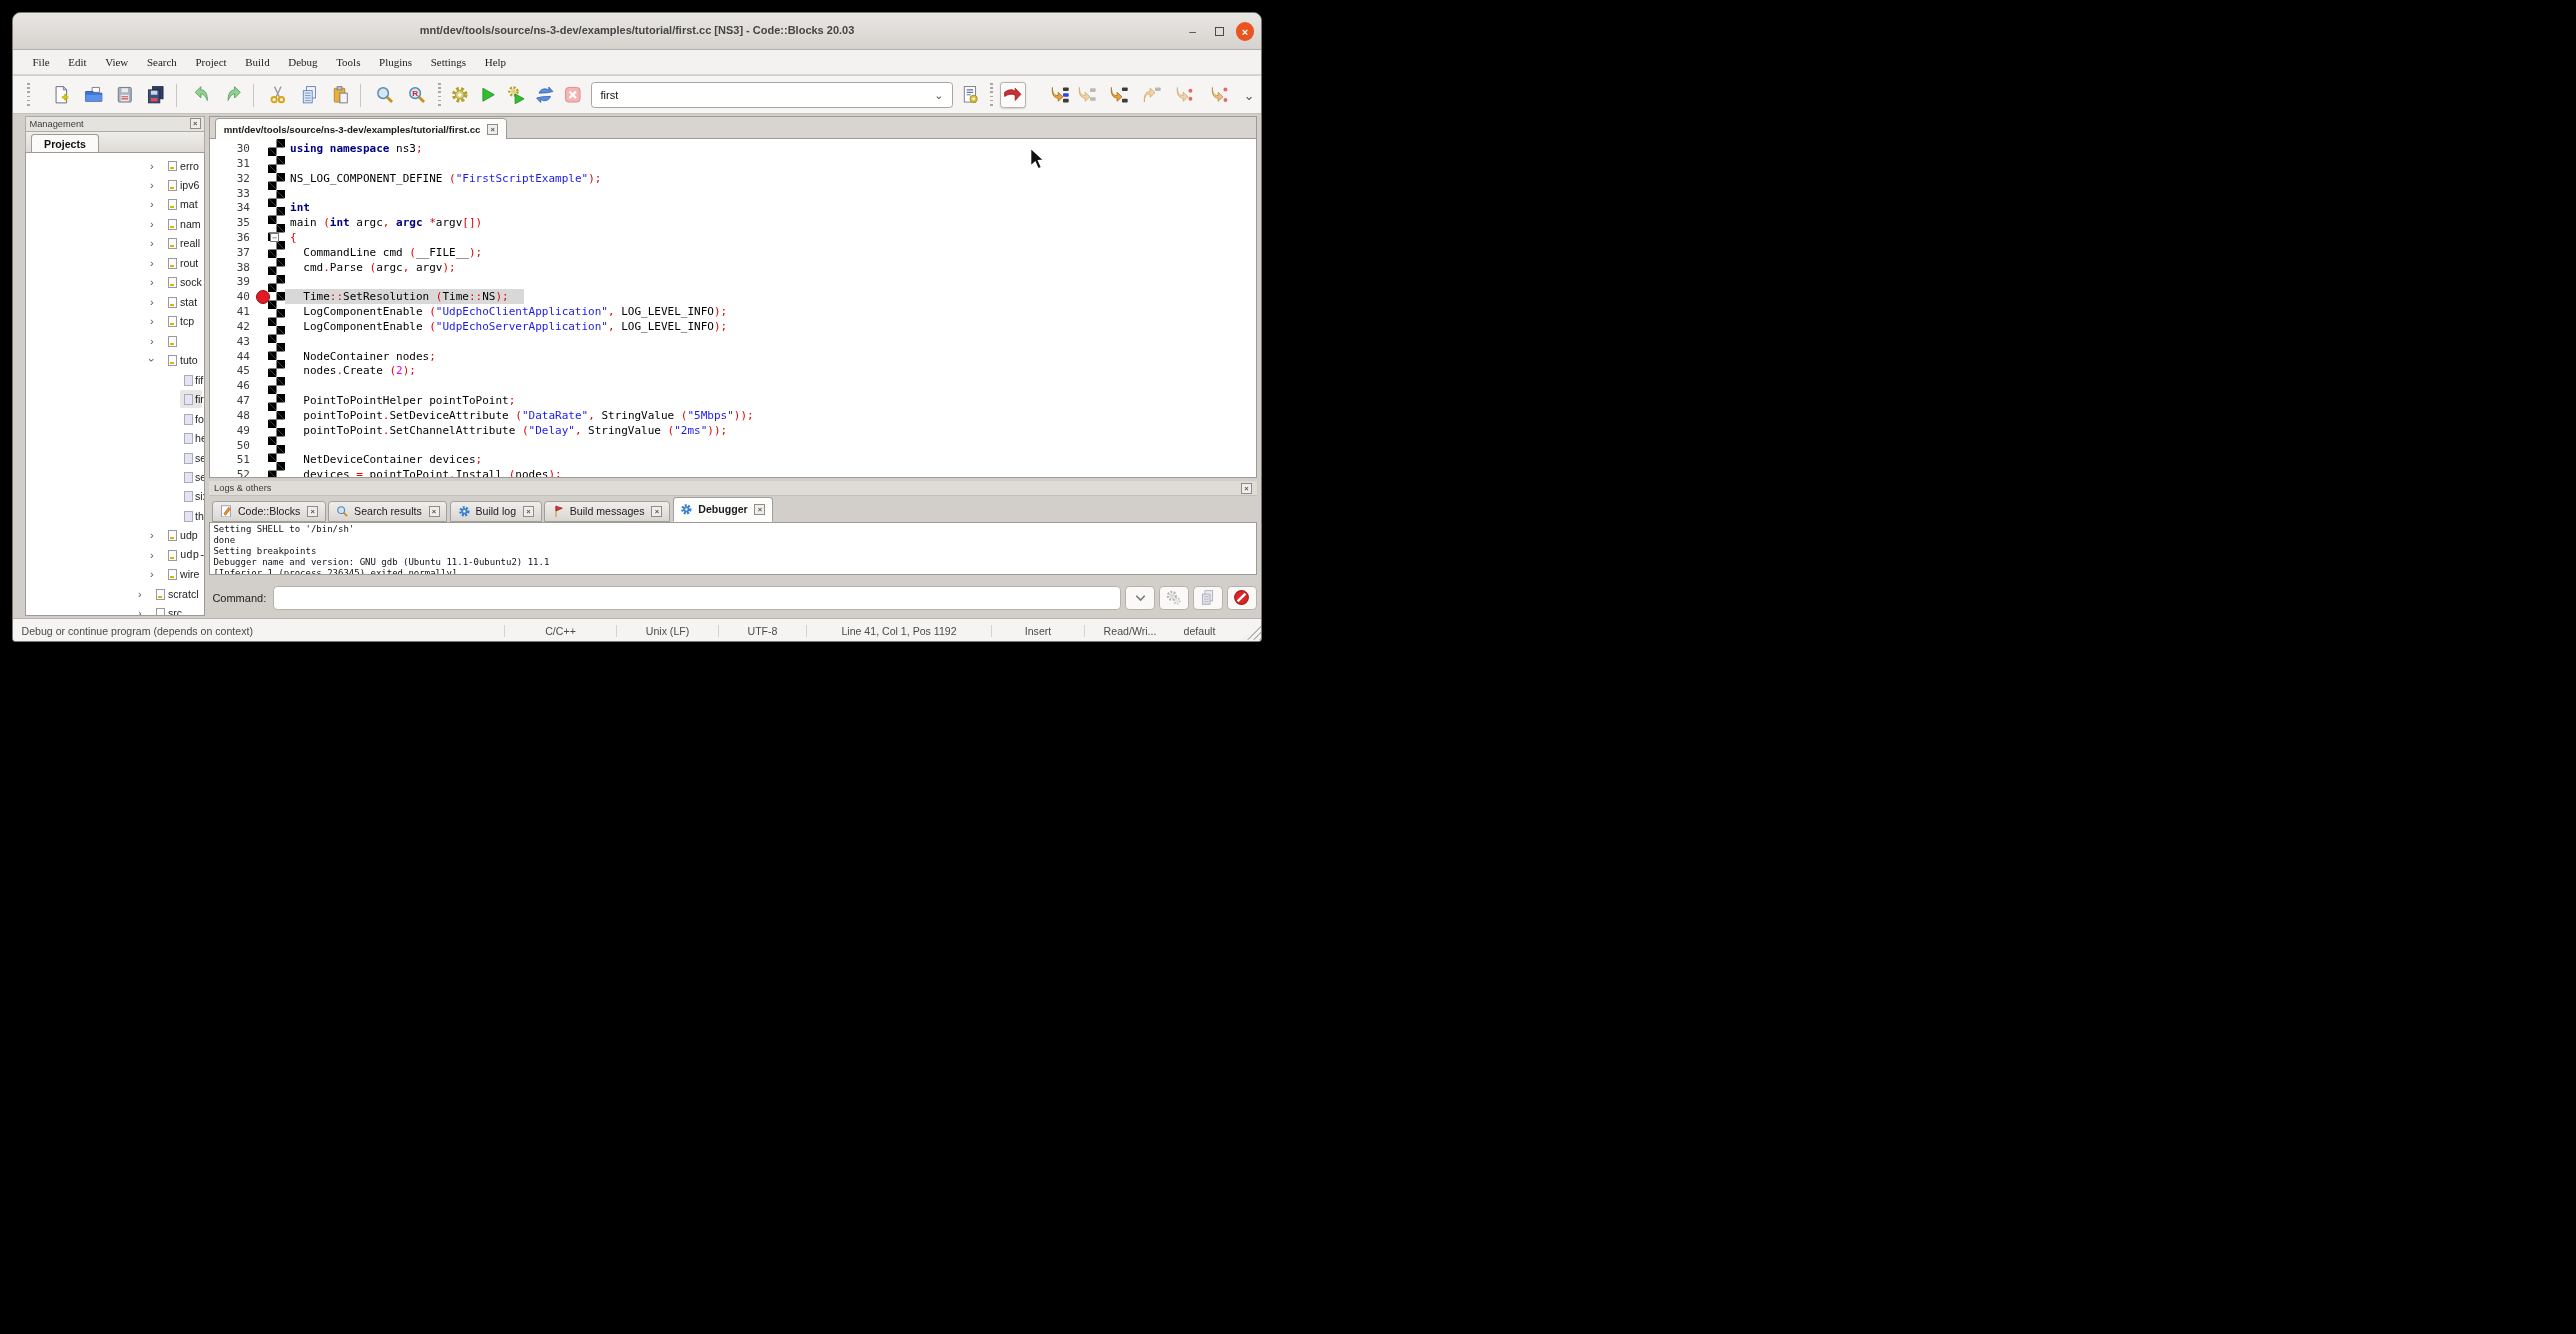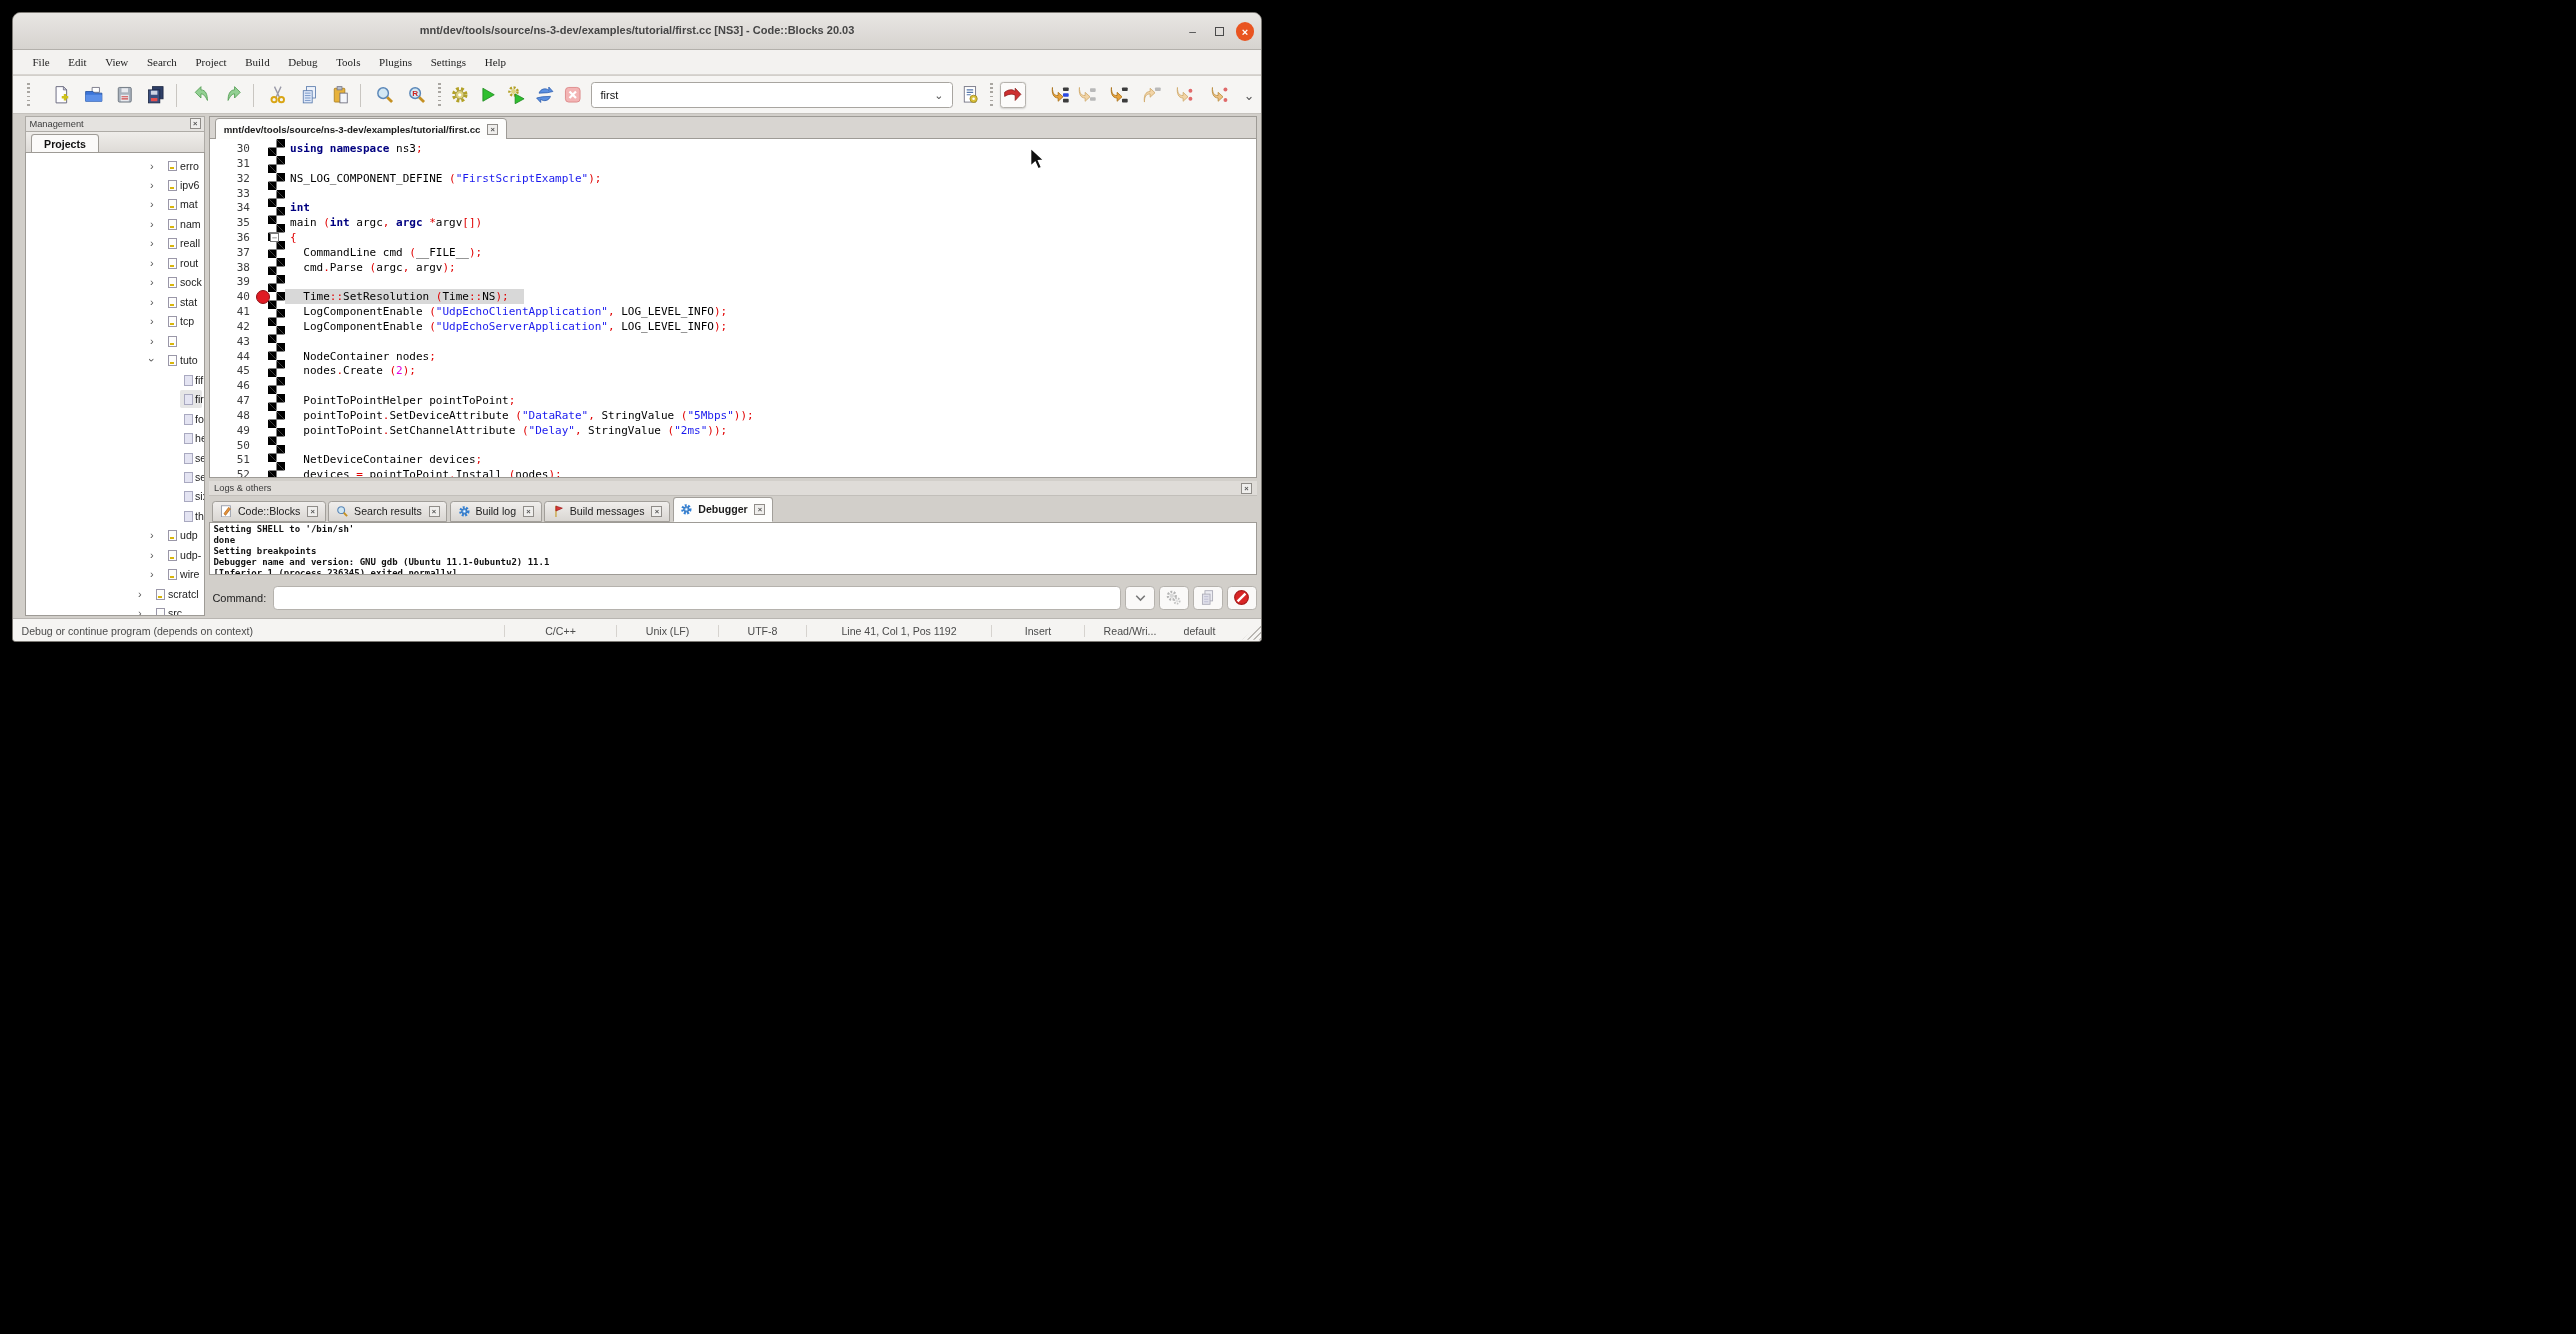--- a/index.html
+++ b/index.html
@@ -99,21 +99,21 @@
     border-bottom:0.8px solid #c2bfba;}
   .logtabs{position:absolute;left:3.4px;top:15.2px;height:25.4px;display:flex;align-items:flex-end;}
   .logtab{height:21px;display:flex;align-items:center;background:linear-gradient(#f0eeec,#d9d6d2);
     border:0.8px solid #a29f9a;border-radius:3.4px 3.4px 0 0;margin-right:2.5px;padding:0 6.8px;
     font-size:10.6px;color:#1c1c1c;}
   .logtab svg{width:12.7px;height:12.7px;margin-right:5.1px;}
   .logtab .closebox{margin-left:6.8px;}
   .logtab.active{height:24.6px;background:#fdfdfc;font-weight:bold;border-bottom:0.8px solid #fdfdfc;}
   .log-output{position:absolute;left:0;top:41px;width:100%;height:53px;background:#fff;
     border:0.8px solid #9e9b96;overflow:hidden;font-family:"DejaVu Sans Mono", monospace;
-    font-size:9px;color:#111;line-height:11px;padding:0.8px 3.4px;font-weight:bold;}
+    font-size:9px;color:#111;line-height:11px;padding:0.8px 3.4px;}
   .cmdrow{position:absolute;left:0;top:97px;width:100%;height:39px;display:flex;align-items:center;}
   .cmdlabel{font-size:11px;color:#222;margin-left:3.4px;}
   .cmdinput{margin-left:6.8px;width:862px;height:24px;background:#fff;border:0.8px solid #b5b2ad;
     border-radius:4.2px;}
   .cmdbtn{width:30.5px;height:24px;border:0.8px solid #b5b2ad;border-radius:4.2px;background:#faf9f8;
     display:flex;align-items:center;justify-content:center;margin-left:3.4px;}
   .cmdbtn svg{width:17px;height:17px;}
   
   .statusbar{position:absolute;left:0;top:605px;width:100%;height:25.4px;background:#f5f4f2;
     border-top:0.8px solid #b8b5b1;display:flex;align-items:center;font-size:10.6px;color:#4b4b4b;}
@@ -430,21 +430,21 @@
             <span class="tlabel" style="left: 169px;">th</span>
           </div>
           <div class="trow" style="top: 373px;">
             <span class="chev" style="left: 124px;">›</span>
             <span class="ticon folder" style="left: 142px;"></span>
             <span class="tlabel" style="left: 154px;">udp</span>
           </div>
           <div class="trow" style="top: 393px;">
             <span class="chev" style="left: 124px;">›</span>
             <span class="ticon folder" style="left: 142px;"></span>
-            <span class="tlabel" style="left: 154px;">udp-</span>
+            <span class="tlabel" style="left: 154px; font-family: Liberation Mono, monospace;">udp-</span>
           </div>
           <div class="trow" style="top: 412px;">
             <span class="chev" style="left: 124px;">›</span>
             <span class="ticon folder" style="left: 142px;"></span>
             <span class="tlabel" style="left: 154px;">wire</span>
           </div>
           <div class="trow" style="top: 432px;">
             <span class="chev" style="left: 112px;">›</span>
             <span class="ticon folder" style="left: 130px;"></span>
             <span class="tlabel" style="left: 142px;">scratcl</span>

